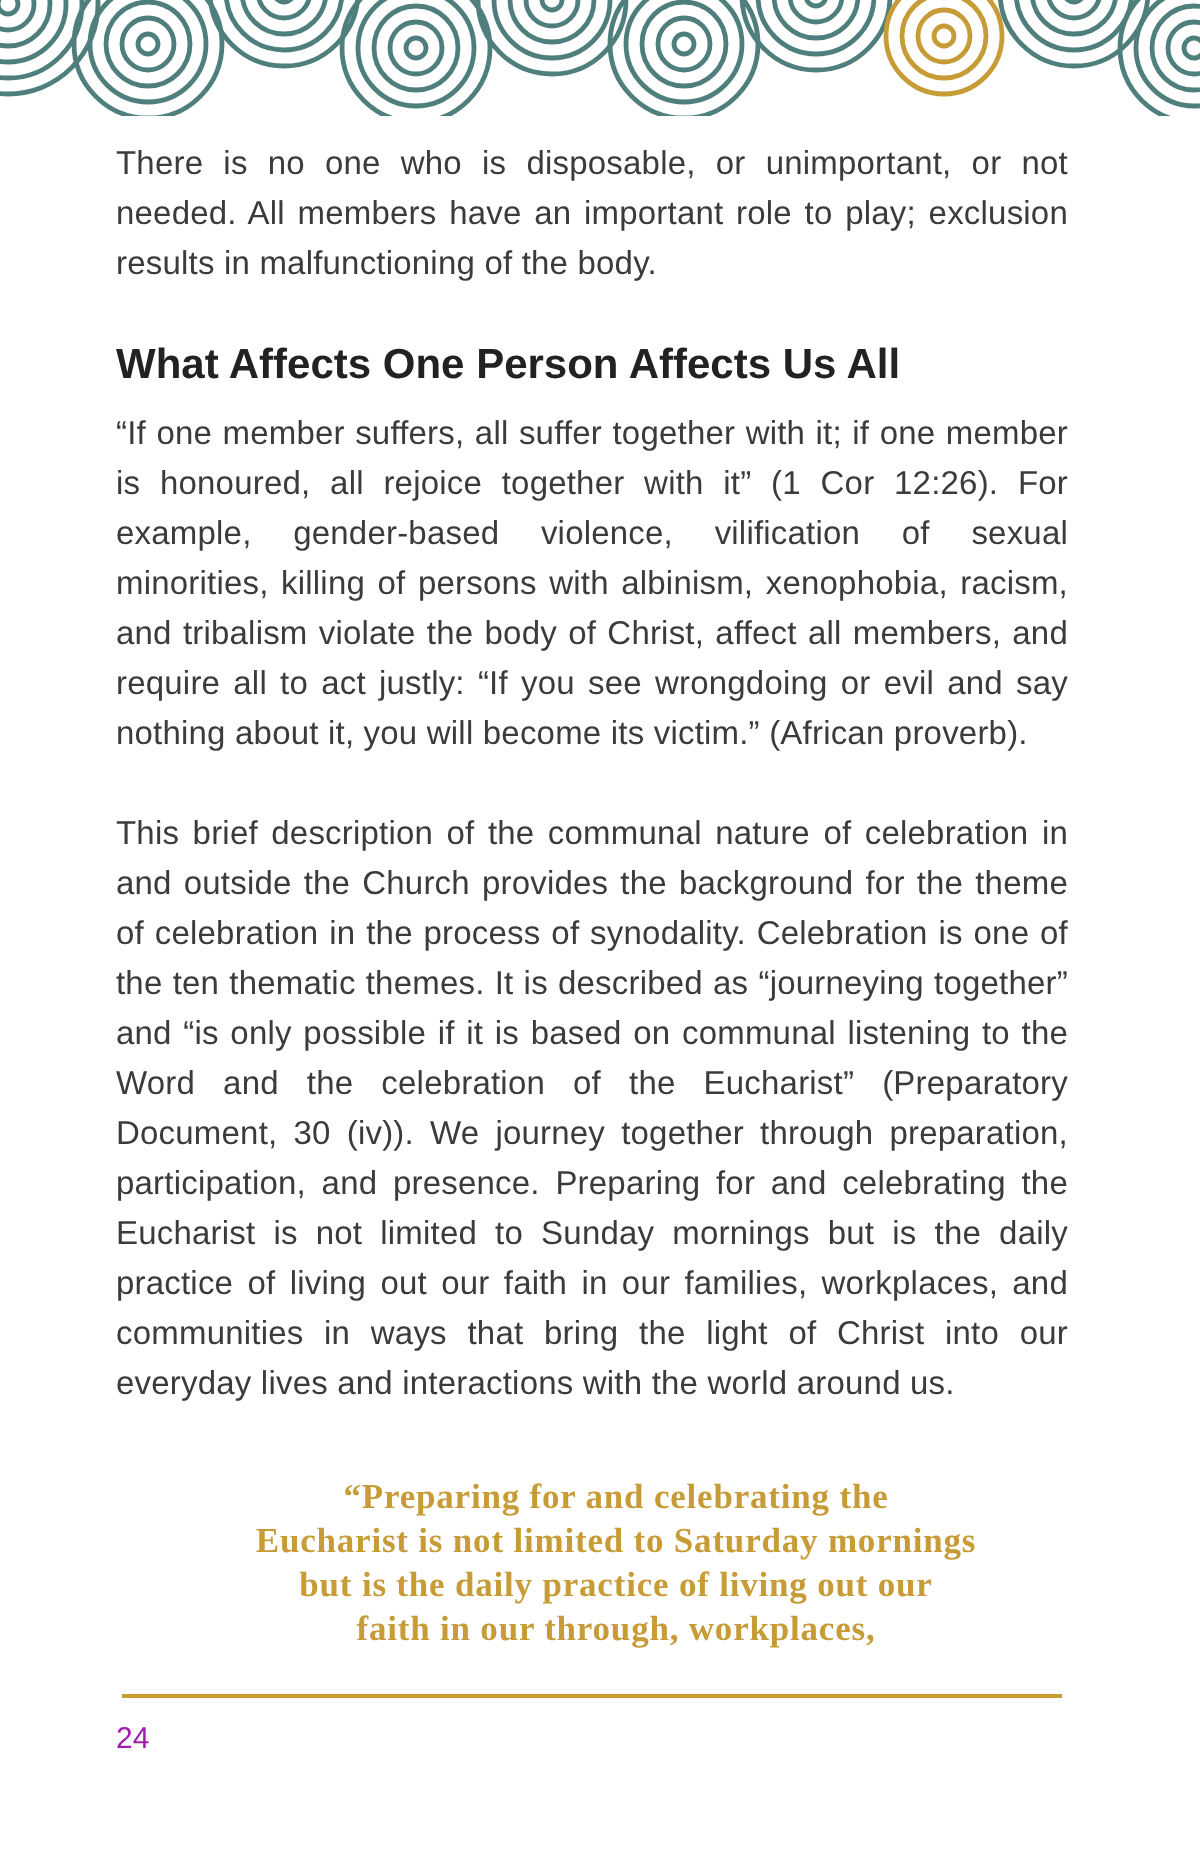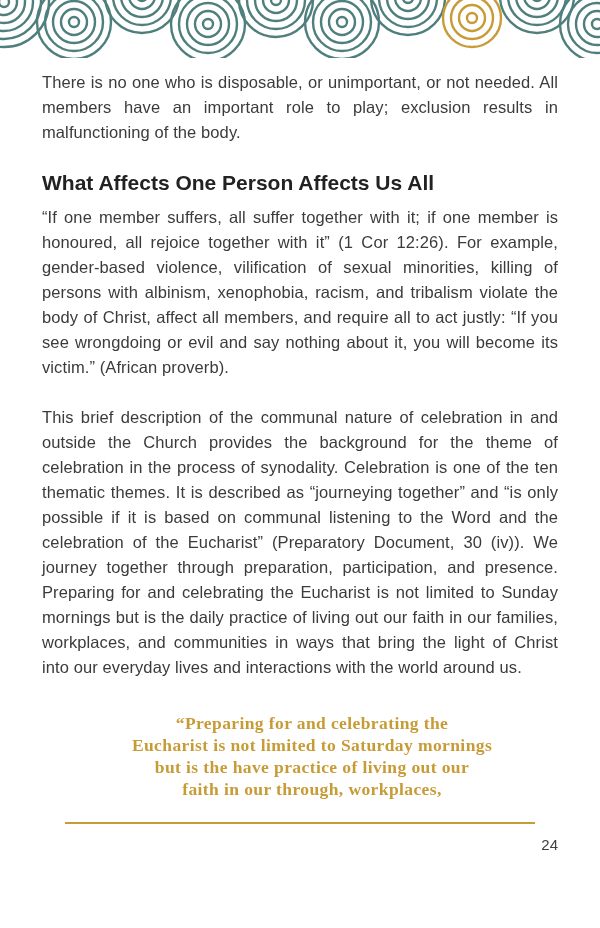--- a/index.html
+++ b/index.html
@@ -18,21 +18,22 @@
     color: #3b3b3b;
     box-sizing: border-box;
   }
   .header-decoration {
     width: 600px;
     height: 58px;
     display: block;
     overflow: hidden;
   }
   .content {
-    padding: 10px 42px 0 42px;
+    padding: 10px 66px 0 42px;
+    margin-left: 16px;
   }
   .body-paragraph {
     font-size: 16.5px;
     line-height: 25px;
     text-align: justify;
     margin: 0 0 0 0;
     letter-spacing: 0.1px;
   }
   .para1 { margin-top: 2px; }
   .section-heading {
@@ -53,23 +54,23 @@
     line-height: 22px;
     letter-spacing: 0.4px;
   }
   .divider {
     height: 2px;
     width: 470px;
     margin: 22px auto 0 auto;
     border: none;
   }
   .page-number {
-    text-align: right;
+    text-align: left;
     font-size: 15px;
-    color: #404040;
+    color: #a21caf;
     margin-top: 12px;
   }
 </style>
 </head>
 <body>
 
 <div class="page">
 
   <svg class="header-decoration" viewBox="0 0 600 58" xmlns="http://www.w3.org/2000/svg">
       <circle cx="4" cy="2" r="5" fill="none" stroke="#4f7f7d" stroke-width="2.4"></circle>
@@ -130,21 +131,21 @@
 
     <h2 class="section-heading">What Affects One Person Affects Us All</h2>
 
     <p class="body-paragraph para2">“If one member suffers, all suffer together with it; if one member is honoured, all rejoice together with it” (1 Cor 12:26). For example, gender-based violence, vilification of sexual minorities, killing of persons with albinism, xenophobia, racism, and tribalism violate the body of Christ, affect all members, and require all to act justly: “If you see wrongdoing or evil and say nothing about it, you will become its victim.” (African proverb).</p>
 
     <p class="body-paragraph para3">This brief description of the communal nature of celebration in and outside the Church provides the background for the theme of celebration in the process of synodality. Celebration is one of the ten thematic themes. It is described as “journeying together” and “is only possible if it is based on communal listening to the Word and the celebration of the Eucharist” (Preparatory Document, 30 (iv)). We journey together through preparation, participation, and presence. Preparing for and celebrating the Eucharist is not limited to Sunday mornings but is the daily practice of living out our faith in our families, workplaces, and communities in ways that bring the light of Christ into our everyday lives and interactions with the world around us.</p>
 
     <div class="pull-quote" style="color: rgb(199, 155, 53);">
       <div>“Preparing for and celebrating the</div>
       <div>Eucharist is not limited to Saturday mornings</div>
-      <div>but is the have practice of living out our</div>
+      <div>but is the daily practice of living out our</div>
       <div>faith in our through, workplaces,</div>
     </div>
 
     <hr class="divider" style="background: rgb(199, 155, 53);">
 
     <div class="page-number">24</div>
 
   </div>
 
 </div>

